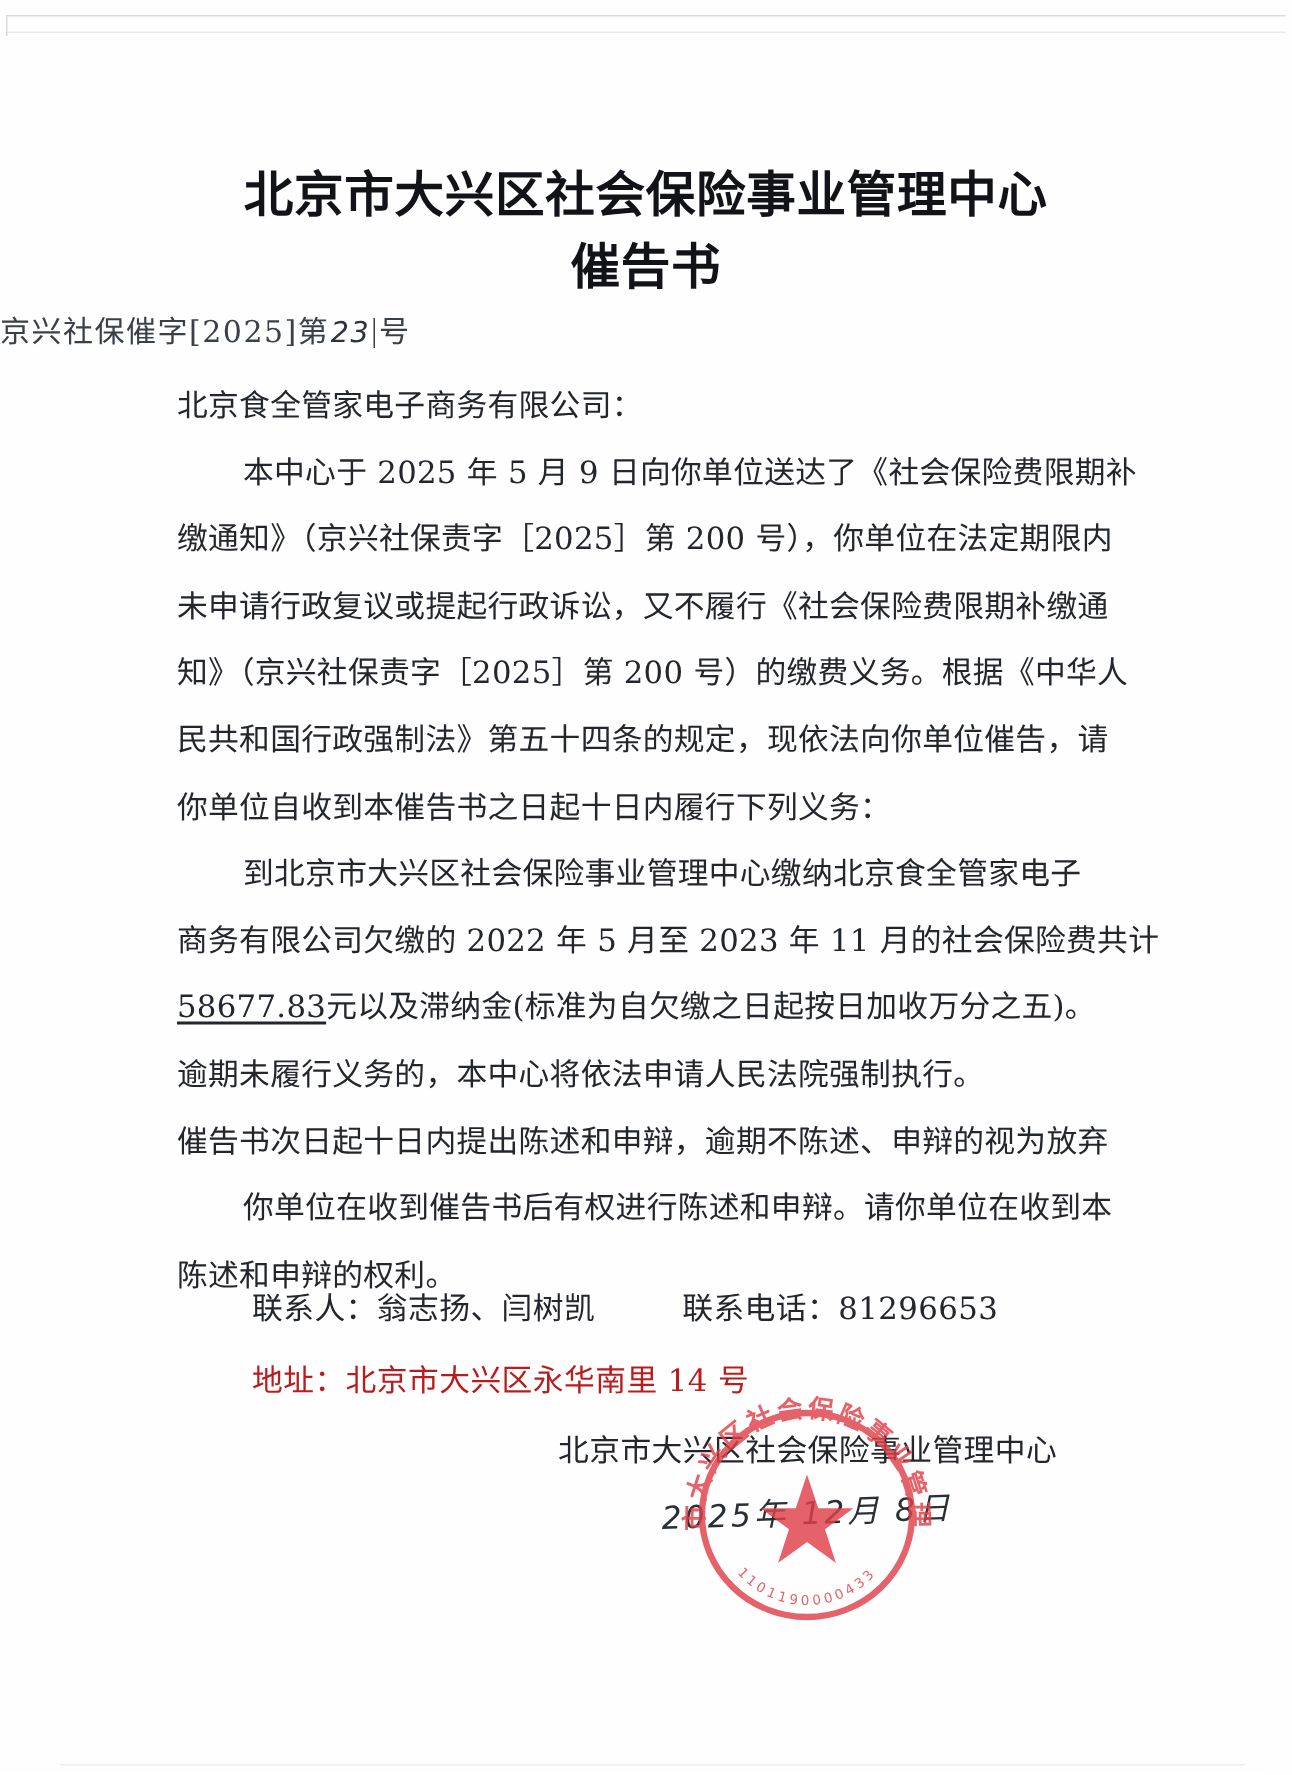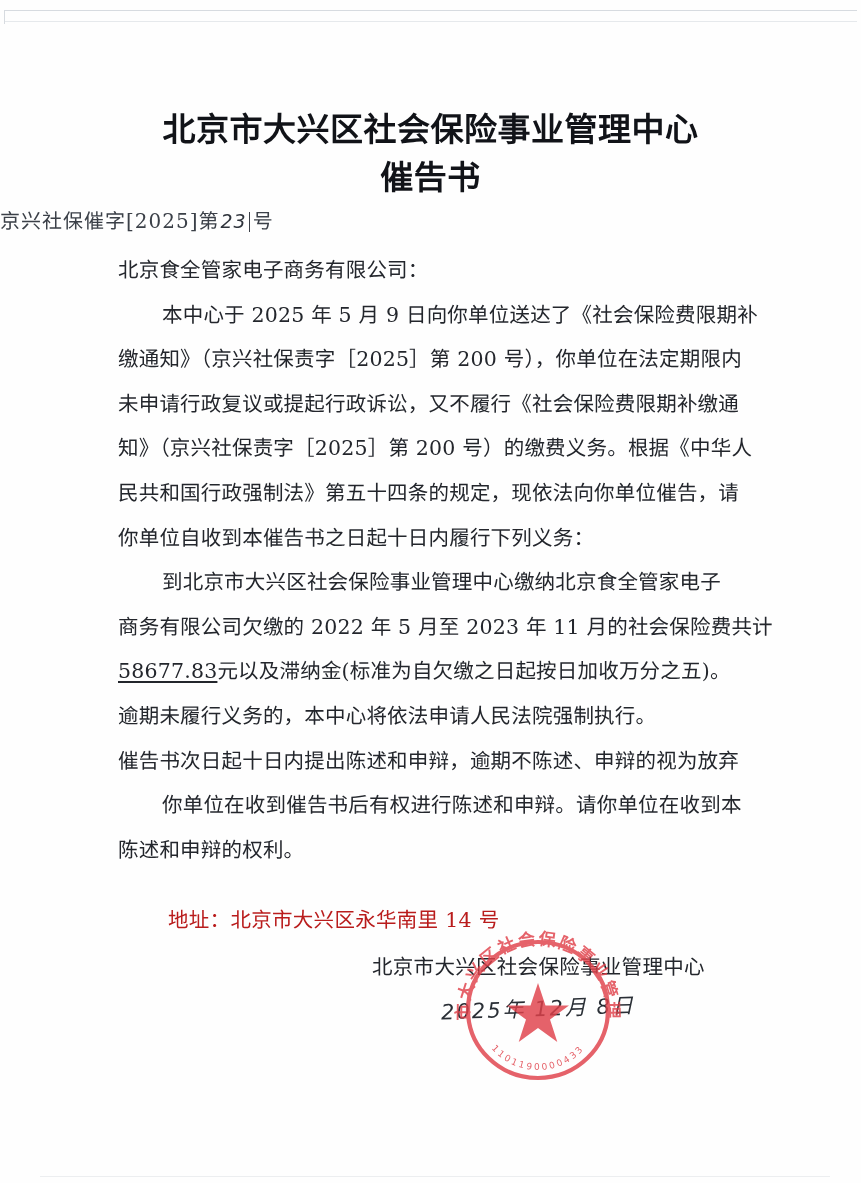--- a/index.html
+++ b/index.html
@@ -227,20 +227,23 @@
       <div class="para-line">商务有限公司欠缴的 2022 年 5 月至 2023 年 11 月的社会保险费共计</div>
       <div class="para-line"><span class="amount">58677.83</span><span>元以及滞纳金(标准为自欠缴之日起按日加收万分之五)。</span></div>
       <div class="para-line">逾期未履行义务的，本中心将依法申请人民法院强制执行。</div>
 
       <div class="para-line">催告书次日起十日内提出陈述和申辩，逾期不陈述、申辩的视为放弃</div>
       <div class="para-line indent">你单位在收到催告书后有权进行陈述和申辩。请你单位在收到本</div>
       <div class="para-line">陈述和申辩的权利。</div>
 
     </div>
 
+    <div class="contact-line">
+      <span>联系人：</span><span>翁志扬、闫树凯</span><span class="contact-gap"></span><span>联系电话：</span><span>81296653</span>
+    </div>
 
     <div class="address-line">
       <span>地址：</span><span>北京市大兴区永华南里 14 号</span>
     </div>
 
     <div class="signer-line">北京市大兴区社会保险事业管理中心</div>
 
     <div class="sign-date">2025年 12月 8日</div>
 
     <div class="seal">

